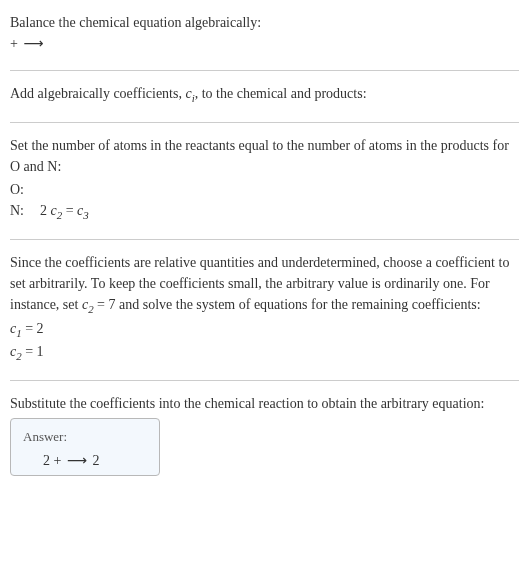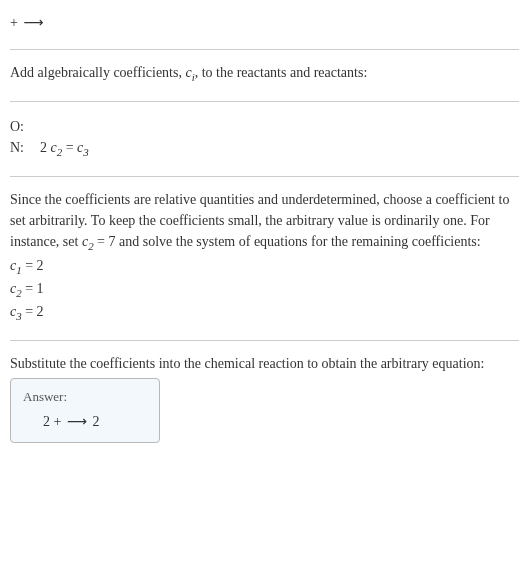--- a/index.html
+++ b/index.html
@@ -29,55 +29,57 @@
   .atom-row {
     display: flex;
   }
   .atom-label {
     width: 30px;
   }
   .answer-box {
     border: 1px solid #b8b8b8;
     border-radius: 4px;
     background: #f3f8fd;
-    padding: 8px 12px 10px 12px;
+    padding: 8px 12px 4px 12px;
     display: inline-block;
     min-width: 150px;
     margin-top: 4px;
   }
   .answer-label {
     font-size: 13px;
     color: #555;
     margin-bottom: 4px;
   }
   .answer-eq {
     padding-left: 20px;
   }
 </style>
 </head>
 <body>
 
 <div class="section">
+  <div>Balance the chemical equation algebraically:</div>
   <div>
     <span> + </span>
     <span class="arrow">⟶</span>
   </div>
 </div>
 
 <hr class="hr">
 
 <div class="section">
   <div>
-    <span>Add algebraically coefficients, </span><span class="it">c</span><span class="sub">i</span><span>, to the reactants and reactants:</span>
+    <span>Add algebraically coefficients, </span><span class="it">c</span><span class="sub">i</span><span>, to the chemical and products:</span>
   </div>
 </div>
 
 <hr class="hr">
 
 <div class="section">
+  <div>Set the number of atoms in the reactants equal to the number of atoms in the products for O and N:</div>
   <div class="atom-table">
     <div class="atom-row">
       <div class="atom-label">O: </div>
     </div>
     <div class="atom-row">
       <div class="atom-label">N: </div>
       <div>
         <span>2 </span><span class="it">c</span><span class="sub">2</span><span> = </span><span class="it">c</span><span class="sub">3</span>
       </div>
     </div>
@@ -89,23 +91,20 @@
 <div class="section">
   <div>
     <span>Since the coefficients are relative quantities and underdetermined, choose a coefficient to set arbitrarily. To keep the coefficients small, the arbitrary value is ordinarily one. For instance, set </span><span class="it">c</span><span class="sub">2</span><span> = 7 and solve the system of equations for the remaining coefficients:</span>
   </div>
   <div>
     <span class="it">c</span><span class="sub">1</span><span> = 2</span>
   </div>
   <div>
     <span class="it">c</span><span class="sub">2</span><span> = 1</span>
   </div>
-  <div>
-    <span class="it">c</span><span class="sub">3</span><span> = 2</span>
-  </div>
 </div>
 
 <hr class="hr">
 
 <div class="section">
   <div>Substitute the coefficients into the chemical reaction to obtain the arbitrary equation:</div>
   <div class="answer-box">
     <div class="answer-label">Answer:</div>
     <div class="answer-eq">
       <span>2  +  </span><span class="arrow">⟶</span><span> 2</span>

